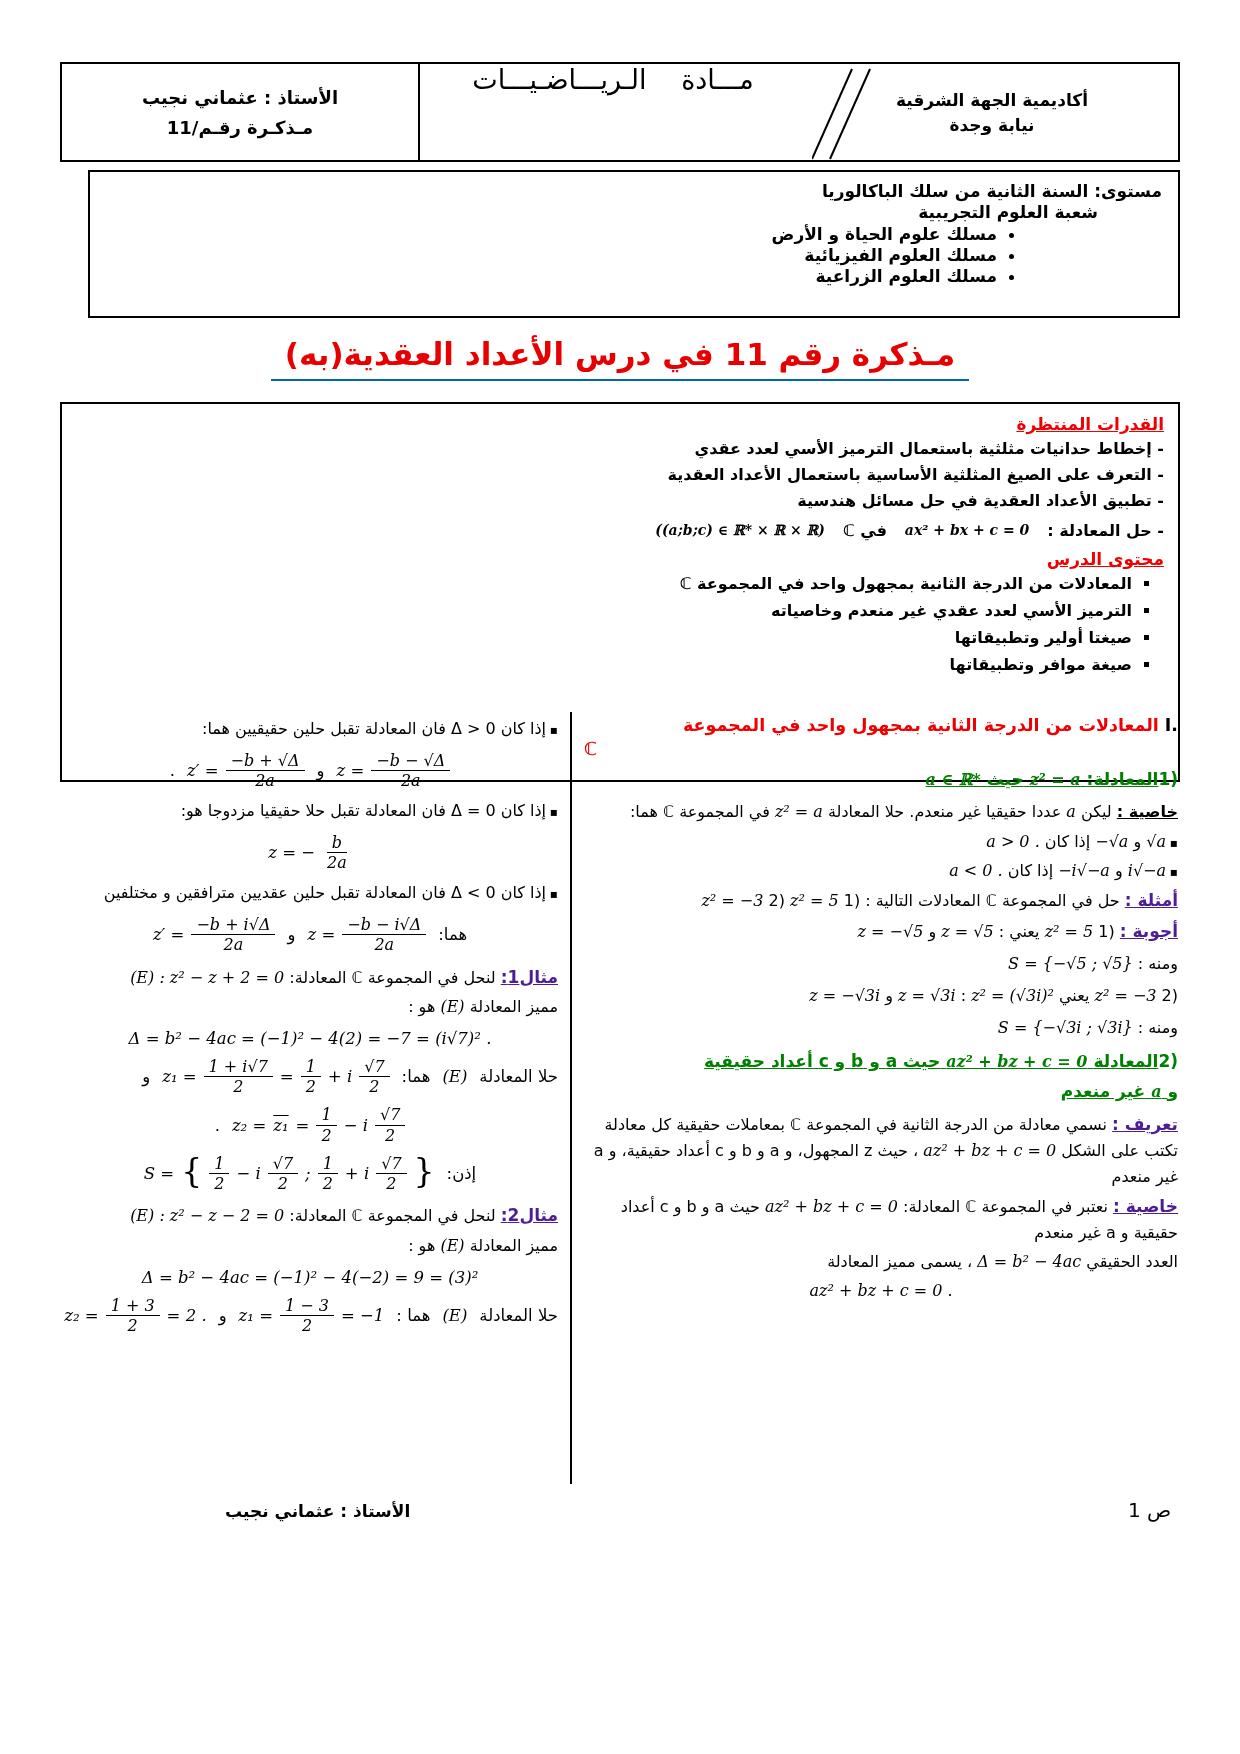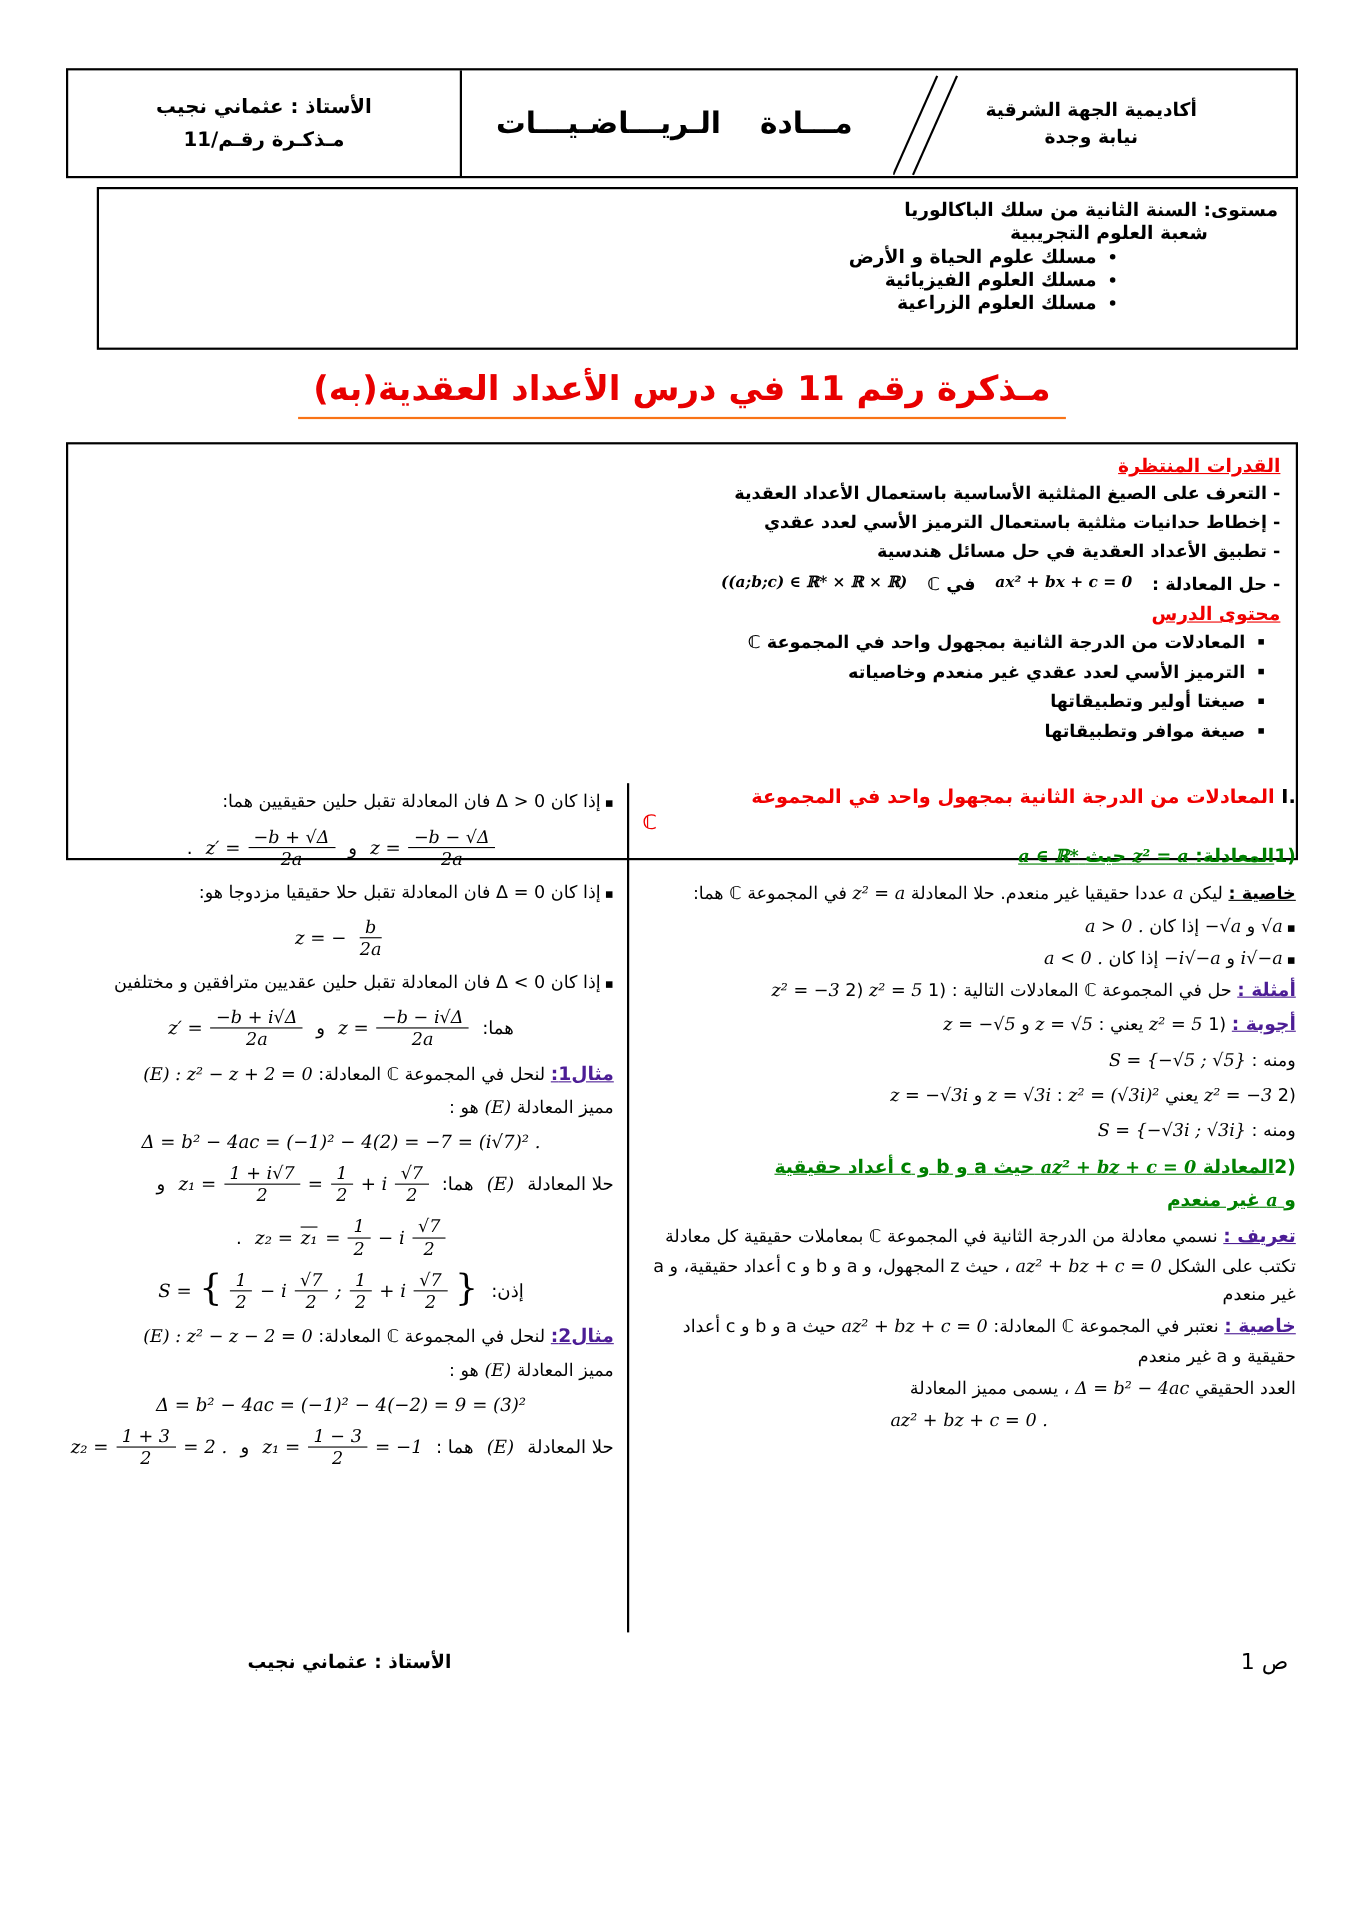--- a/index.html
+++ b/index.html
@@ -15,32 +15,32 @@
   .math{direction:ltr;unicode-bidi:isolate;display:inline-block;
         font-family:"DejaVu Serif",serif;font-style:italic;white-space:nowrap}
   .red{color:#f00000}
   .green-lb{color:#4c1d95;font-weight:bold;text-decoration:underline;font-size:17px}
   .label-bu{font-weight:bold;text-decoration:underline}
 
   
   .hdr{position:absolute;top:62px;right:60px;width:1120px;height:100px;border:2px solid #000;display:flex}
   .hdr-academy{width:372px;position:relative;display:flex;flex-direction:column;justify-content:center;align-items:center;gap:5px;font-weight:bold;font-size:17px}
   .hdr-academy .diag{position:absolute;left:6px;top:3px}
-  .hdr-subject{flex:1;display:flex;align-items:center;justify-content:center;font-weight:bold;font-size:27px;word-spacing:26px}
+  .hdr-subject{flex:1;display:flex;align-items:flex-start;justify-content:center;font-weight:normal;font-size:27px;word-spacing:26px}
   .hdr-teacher{width:358px;border-right:2px solid #000;display:flex;flex-direction:column;justify-content:center;align-items:center;gap:9px;font-weight:bold;font-size:18px}
 
   
   .level-box{position:absolute;top:170px;right:60px;width:1092px;height:148px;border:2px solid #000;padding:9px 16px;font-weight:bold;font-size:17px}
   .level-line2{margin-right:64px;margin-top:1px}
   .level-list{list-style:disc;padding-right:165px;margin-top:2px}
   .level-list li{margin:1px 0}
 
   
   .main-title{position:absolute;top:336px;right:0;width:100%;text-align:center}
-  .main-title span{display:inline-block;color:#e80000;font-weight:bold;font-size:31px;border-bottom:2px solid #f97316;padding:0 14px 7px}
+  .main-title span{display:inline-block;color:#e80000;font-weight:bold;font-size:31px;border-bottom:2px solid #0369a1;padding:0 14px 7px}
 
   
   .cap-box{position:absolute;top:402px;right:60px;width:1120px;height:380px;border:2px solid #000;padding:8px 14px;font-weight:bold;font-size:16px}
   .cap-heading{color:#f00000;text-decoration:underline;font-size:17px;margin:2px 0}
   .cap-item{line-height:1.62}
   .cap-eq{display:flex;direction:rtl;align-items:center;gap:18px;line-height:2.1}
   .cap-eq .math{font-size:14px;font-weight:bold}
   .content-list{list-style:square;padding-right:32px;margin-top:3px}
   .content-list li{margin:2px 0;line-height:1.55}
 
@@ -107,22 +107,22 @@
       <li>مسلك العلوم الزراعية</li>
     </ul>
   </section>
 
   <div class="main-title">
     <span>مـذكرة رقم 11 في درس الأعداد العقدية(به)</span>
   </div>
 
   <section class="cap-box">
     <div class="cap-heading">القدرات المنتظرة</div>
+    <div class="cap-item">- إخطاط حدانيات مثلثية باستعمال الترميز الأسي لعدد عقدي</div>
     <div class="cap-item">- التعرف على الصيغ المثلثية الأساسية باستعمال الأعداد العقدية</div>
-    <div class="cap-item">- إخطاط حدانيات مثلثية باستعمال الترميز الأسي لعدد عقدي</div>
     <div class="cap-item">- تطبيق الأعداد العقدية في حل مسائل هندسية</div>
     <div class="cap-eq">
       <span>- حل المعادلة :</span>
       <span class="math">ax² + bx + c = 0</span>
       <span>في ℂ</span>
       <span class="math">((a;b;c) ∈ ℝ* × ℝ × ℝ)</span>
     </div>
     <div class="cap-heading">محتوى الدرس</div>
     <ul class="content-list">
       <li>المعادلات من الدرجة الثانية بمجهول واحد في المجموعة ℂ</li>

